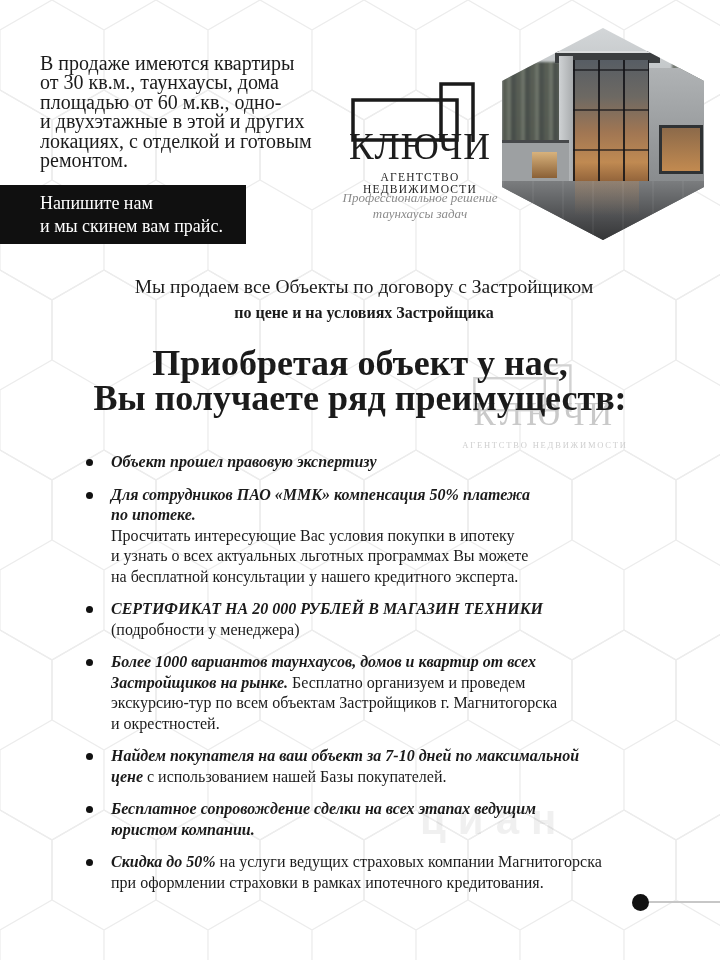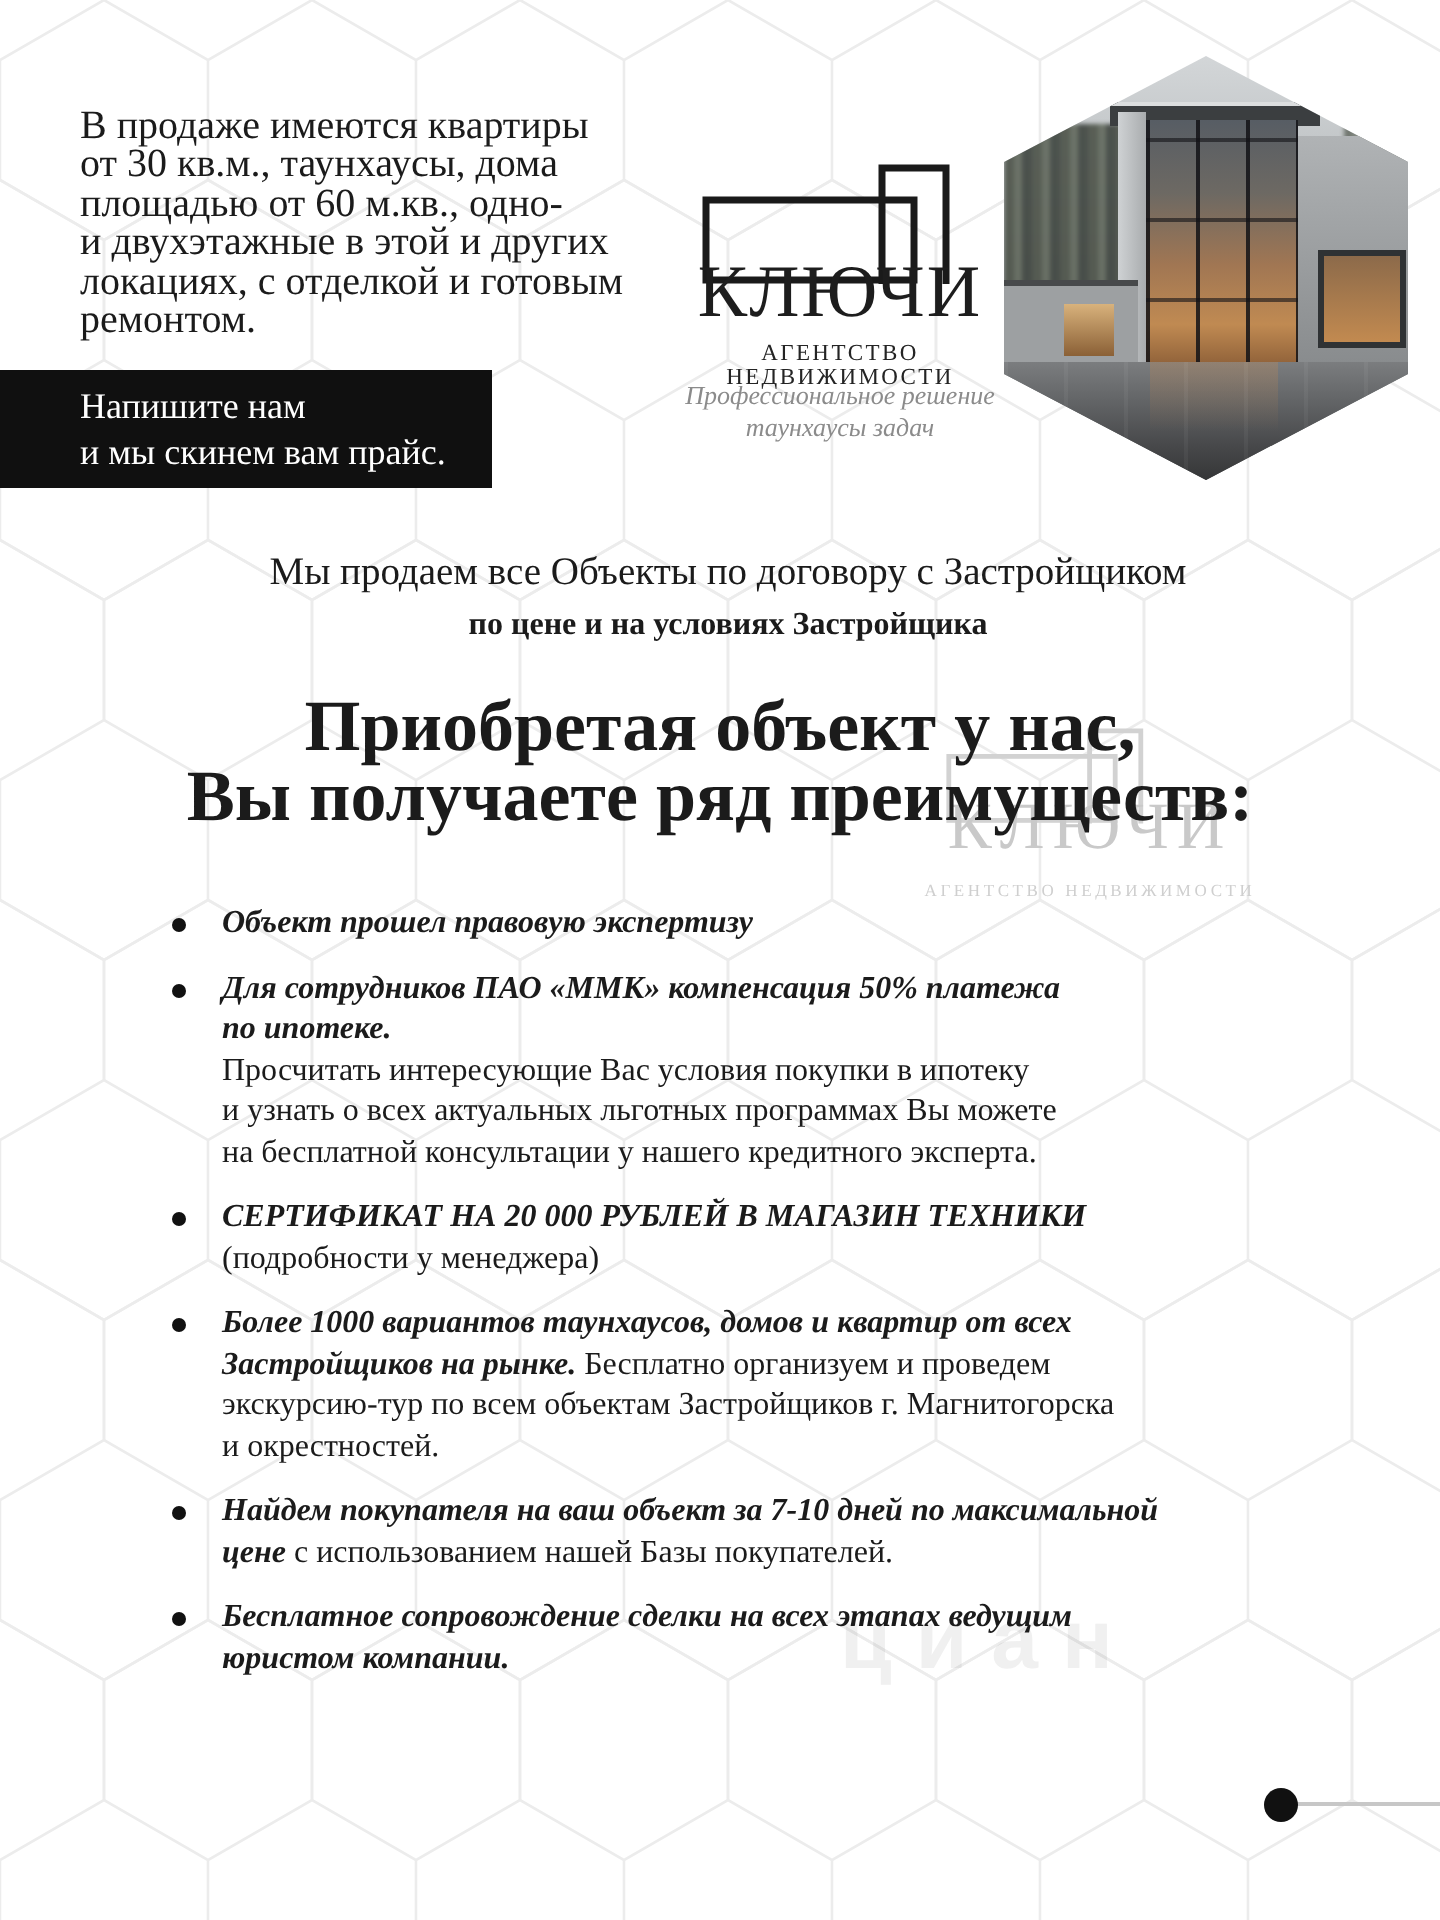--- a/index.html
+++ b/index.html
@@ -200,18 +200,23 @@
         <div class="btext"><span class="bb">Найдем покупателя на ваш объект за 7-10 дней по максимальной
 цене</span><span class="br"> с использованием нашей Базы покупателей.</span></div>
       </div>
 
     <div class="benefit">
         <span class="bdot"></span>
         <div class="btext"><span class="bb">Бесплатное сопровождение сделки на всех этапах ведущим
 юристом компании.</span><span class="br"></span></div>
       </div>
 
+    <div class="benefit">
+        <span class="bdot"></span>
+        <div class="btext"><span class="bb">Скидка до 50%</span><span class="br"> на услуги ведущих страховых компании Магнитогорска
+при оформлении страховки в рамках ипотечного кредитования.</span></div>
+      </div>
   </div>
 
   <div class="abs footer-line"></div>
   <div class="abs footer-dot"></div>
 
 </div>
 
 </body></html>

